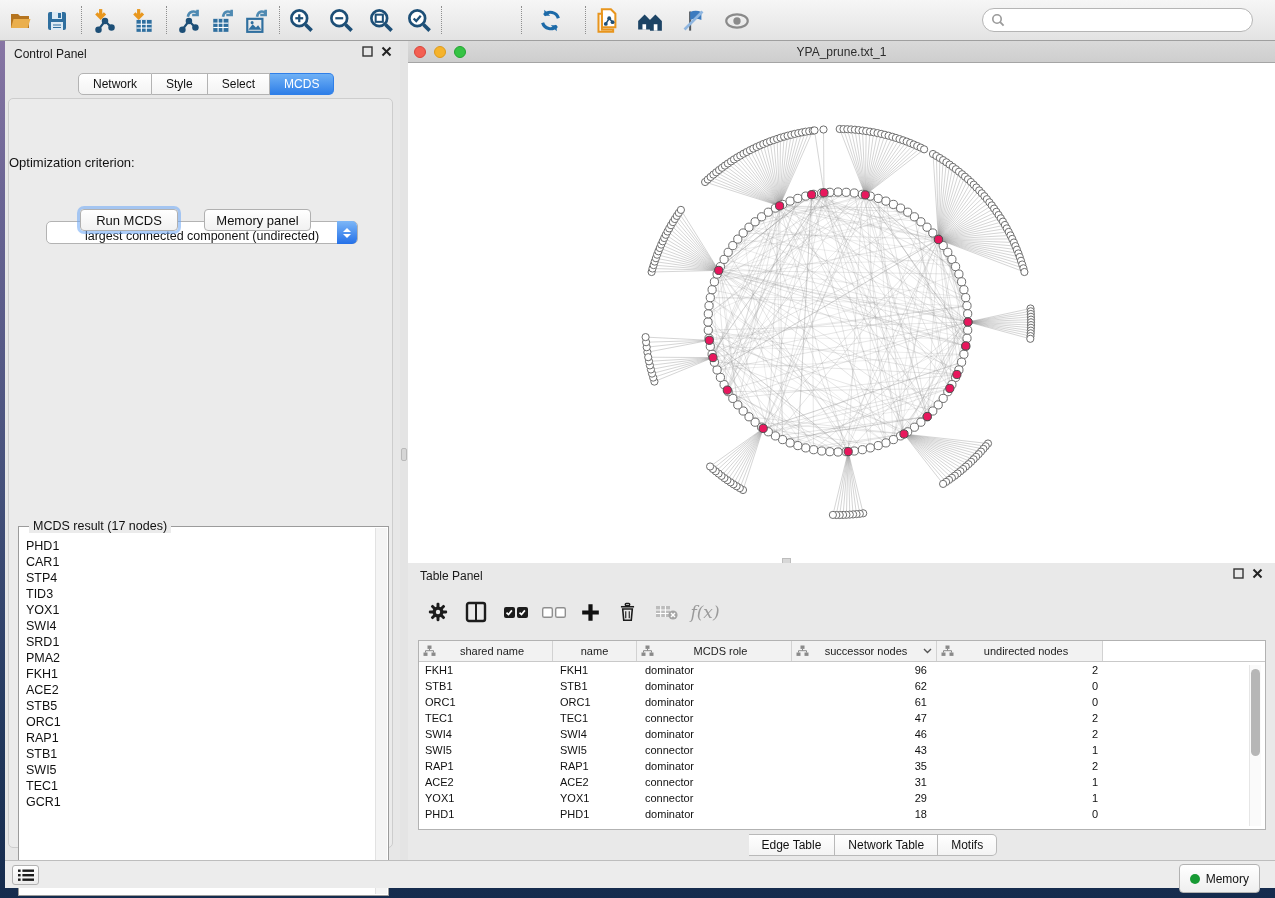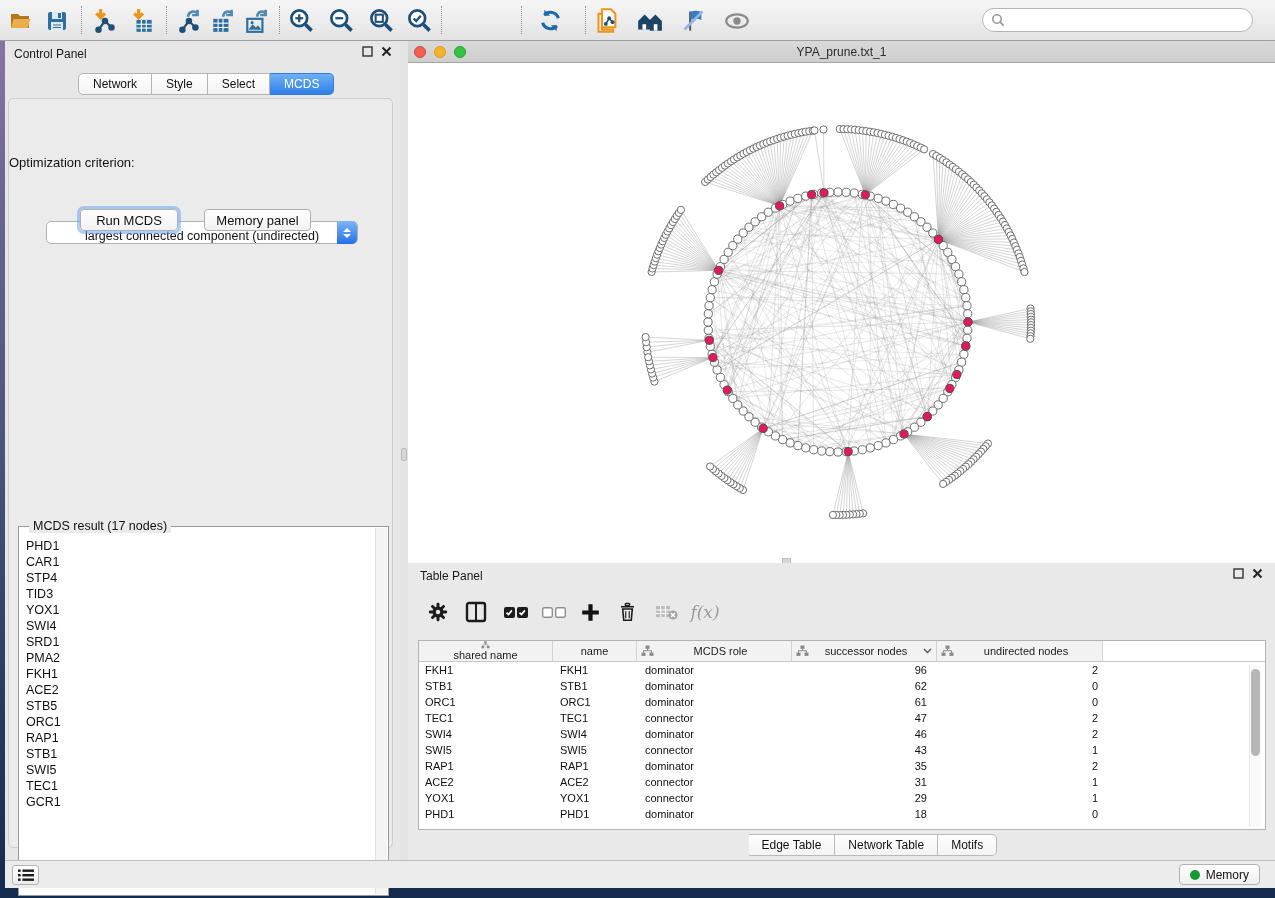--- a/index.html
+++ b/index.html
@@ -83,21 +83,21 @@
   .btab { height:22px; display:flex; align-items:center; justify-content:center; font-size:12px; color:#111;
     background:linear-gradient(#ffffff,#f3f3f3); border:1px solid #b9b9b9; border-left:none; padding:0 13px; }
   .btab:first-child { border-left:1px solid #b9b9b9; border-radius:5px 0 0 5px; }
   .btab:last-child { border-radius:0 5px 5px 0; }
   .btab.active { background:linear-gradient(#6fb1f5,#2f7fe8); color:#fff; border-color:#2f7fe8;margin-top:32px; }
 
   
   .status-bar { left:5px; top:860px; width:1270px; height:28px; background:#ececec; border-top:1px solid #bdbdbd; }
   .list-btn { position:absolute; left:7px; top:4px; width:27px; height:20px; background:linear-gradient(#fff,#ececec);
     border:1px solid #b2b2b2; border-radius:3px; display:flex; align-items:center; justify-content:center; }
-  .mem-btn { position:absolute; right:15px; top:3px; height:21px; padding:0 10px; background:linear-gradient(#ffffff,#efefef);
+  .mem-btn { position:absolute; right:15px; top:3px; height:29px; padding:0 10px; background:linear-gradient(#ffffff,#efefef);
     border:1px solid #b2b2b2; border-radius:4px; display:flex; align-items:center; gap:6px; font-size:12px; color:#111; }
   .mem-dot { width:10px; height:10px; border-radius:50%; background:#179a34; }
 </style>
 </head>
 <body>
 
 <div id="screen">
 
   <div class="toolbar abs">
     <div class="tbtn" style="left:6px">
@@ -1166,21 +1166,21 @@
             <line x1="20" y1="11" x2="16" y2="15"></line>
           </g>
         </svg>
     </div>
     <div class="tp-ic" style="left:281px">
         <span class="fx">f(x)</span>
       </div>
 
     <div class="ntable">
       <div class="thead" id="table-head">
-          <div class="th c0" style="text-align: center; padding: 0px 4px; flex-direction: column;">
+          <div class="th c0" style="text-align: center; padding: 0px 4px;">
             <svg width="13" height="12" viewBox="0 0 13 12">
               <g fill="#8a8a8a">
                 <rect x="4.5" y="0.5" width="4" height="3.4"></rect>
                 <rect x="0.5" y="7.5" width="4" height="3.4"></rect>
                 <rect x="8.5" y="7.5" width="4" height="3.4"></rect>
               </g>
               <path d="M6.5 3.9v1.8M2.5 7.5V5.7h8v1.8" stroke="#8a8a8a" fill="none"></path>
             </svg>
             <span class="lbl">shared name</span>
           </div>

